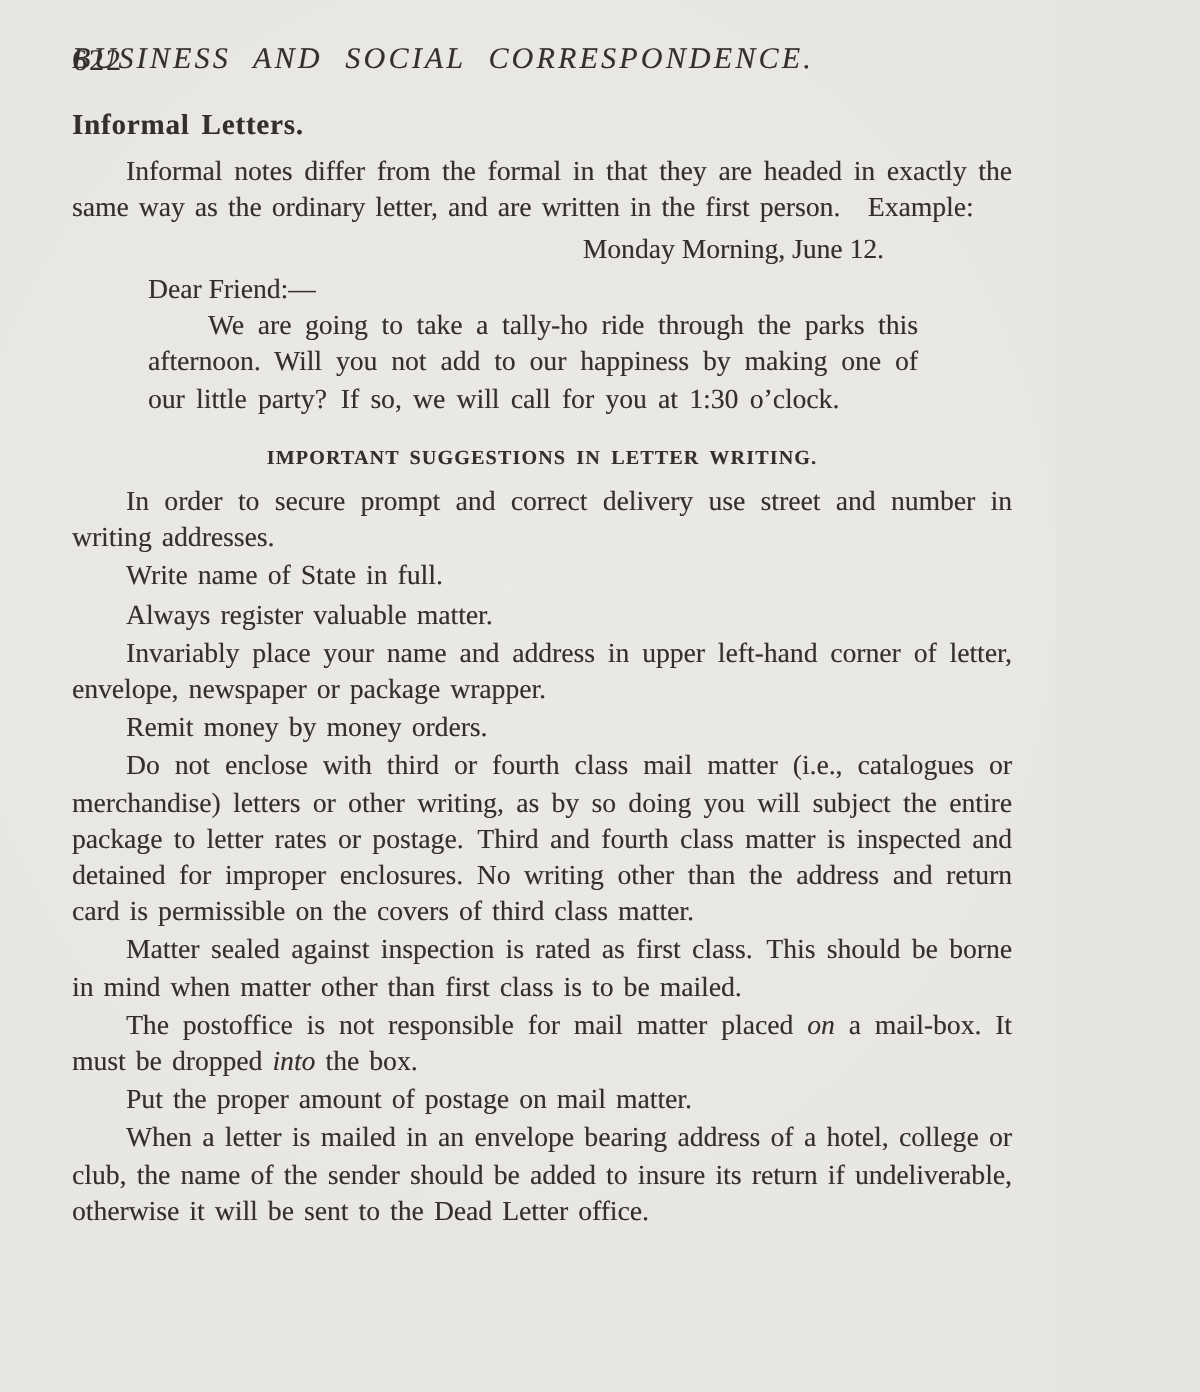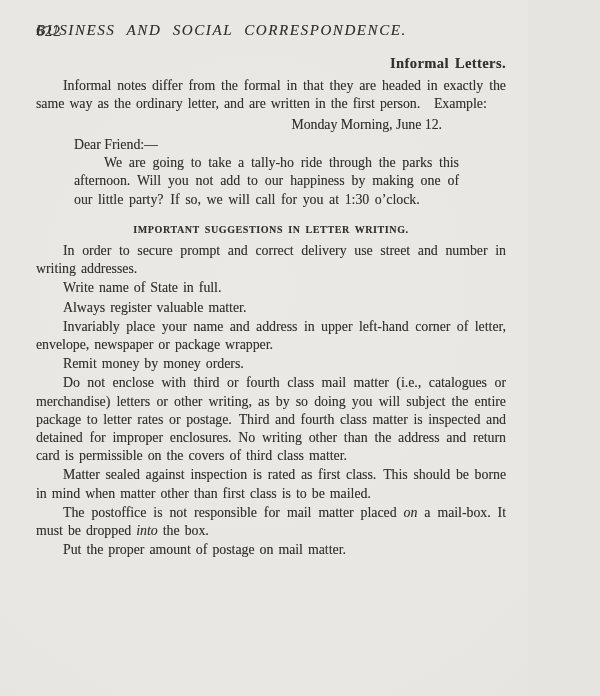--- a/index.html
+++ b/index.html
@@ -31,21 +31,21 @@
   .book-title {
     text-align: left;
     font-style: italic;
     font-size: 15px;
     letter-spacing: 1.6px;
     word-spacing: 6px;
     white-space: nowrap;
   }
   
   .sub-heading {
-    text-align: right;
+    text-align: left;
     font-weight: bold;
     font-size: 14.5px;
     letter-spacing: 0.4px;
     word-spacing: 2px;
     margin-bottom: 5px;
   }
   .section-heading {
     text-align: center;
     font-weight: bold;
     font-size: 10px;
@@ -116,14 +116,15 @@
   <p class="body-par">Write name of State in full.</p>
   <p class="body-par">Always register valuable matter.</p>
   <p class="body-par">Invariably place your name and address in upper left-hand corner of letter, envelope, newspaper or package wrapper.</p>
   <p class="body-par">Remit money by money orders.</p>
   <p class="body-par">Do not enclose with third or fourth class mail matter (i.e., catalogues or merchandise) letters or other writing, as by so doing you will subject the entire package to letter rates or postage. Third and fourth class matter is inspected and detained for improper enclosures. No writing other than the address and return card is permissible on the covers of third class matter.</p>
   <p class="body-par">Matter sealed against inspection is rated as first class. This should be borne in mind when matter other than first class is to be mailed.</p>
 
   <p class="body-par"><span>The postoffice is not responsible for mail matter placed </span><em>on</em><span> a mail-box. It must be dropped </span><em>into</em><span> the box.</span></p>
 
   <p class="body-par">Put the proper amount of postage on mail matter.</p>
+  <p class="body-par">When a letter is mailed in an envelope bearing address of a hotel, college or club, the name of the sender should be added to insure its return if undeliverable, otherwise it will be sent to the Dead Letter office.</p>
 
 </div>
 
 </body></html>

